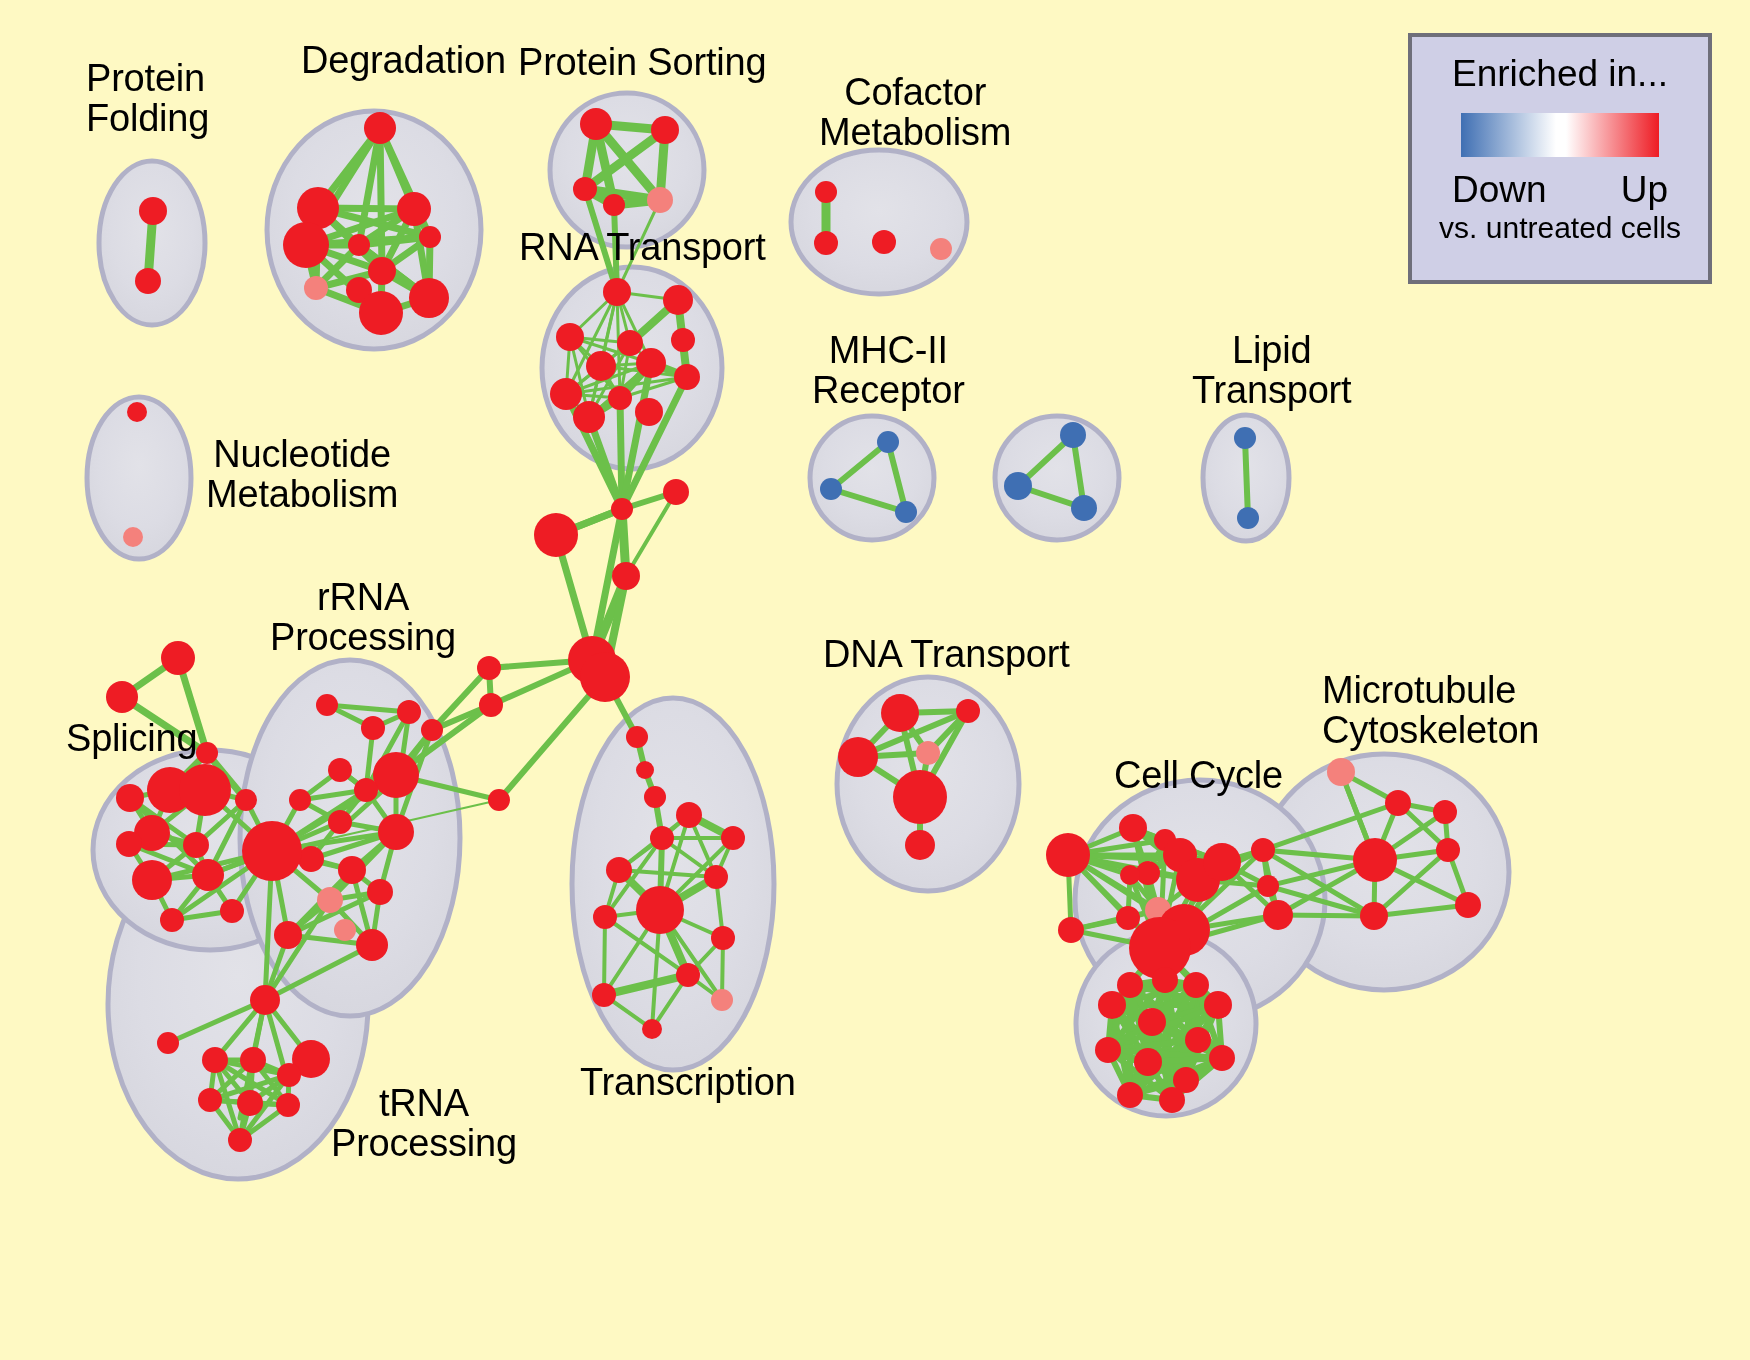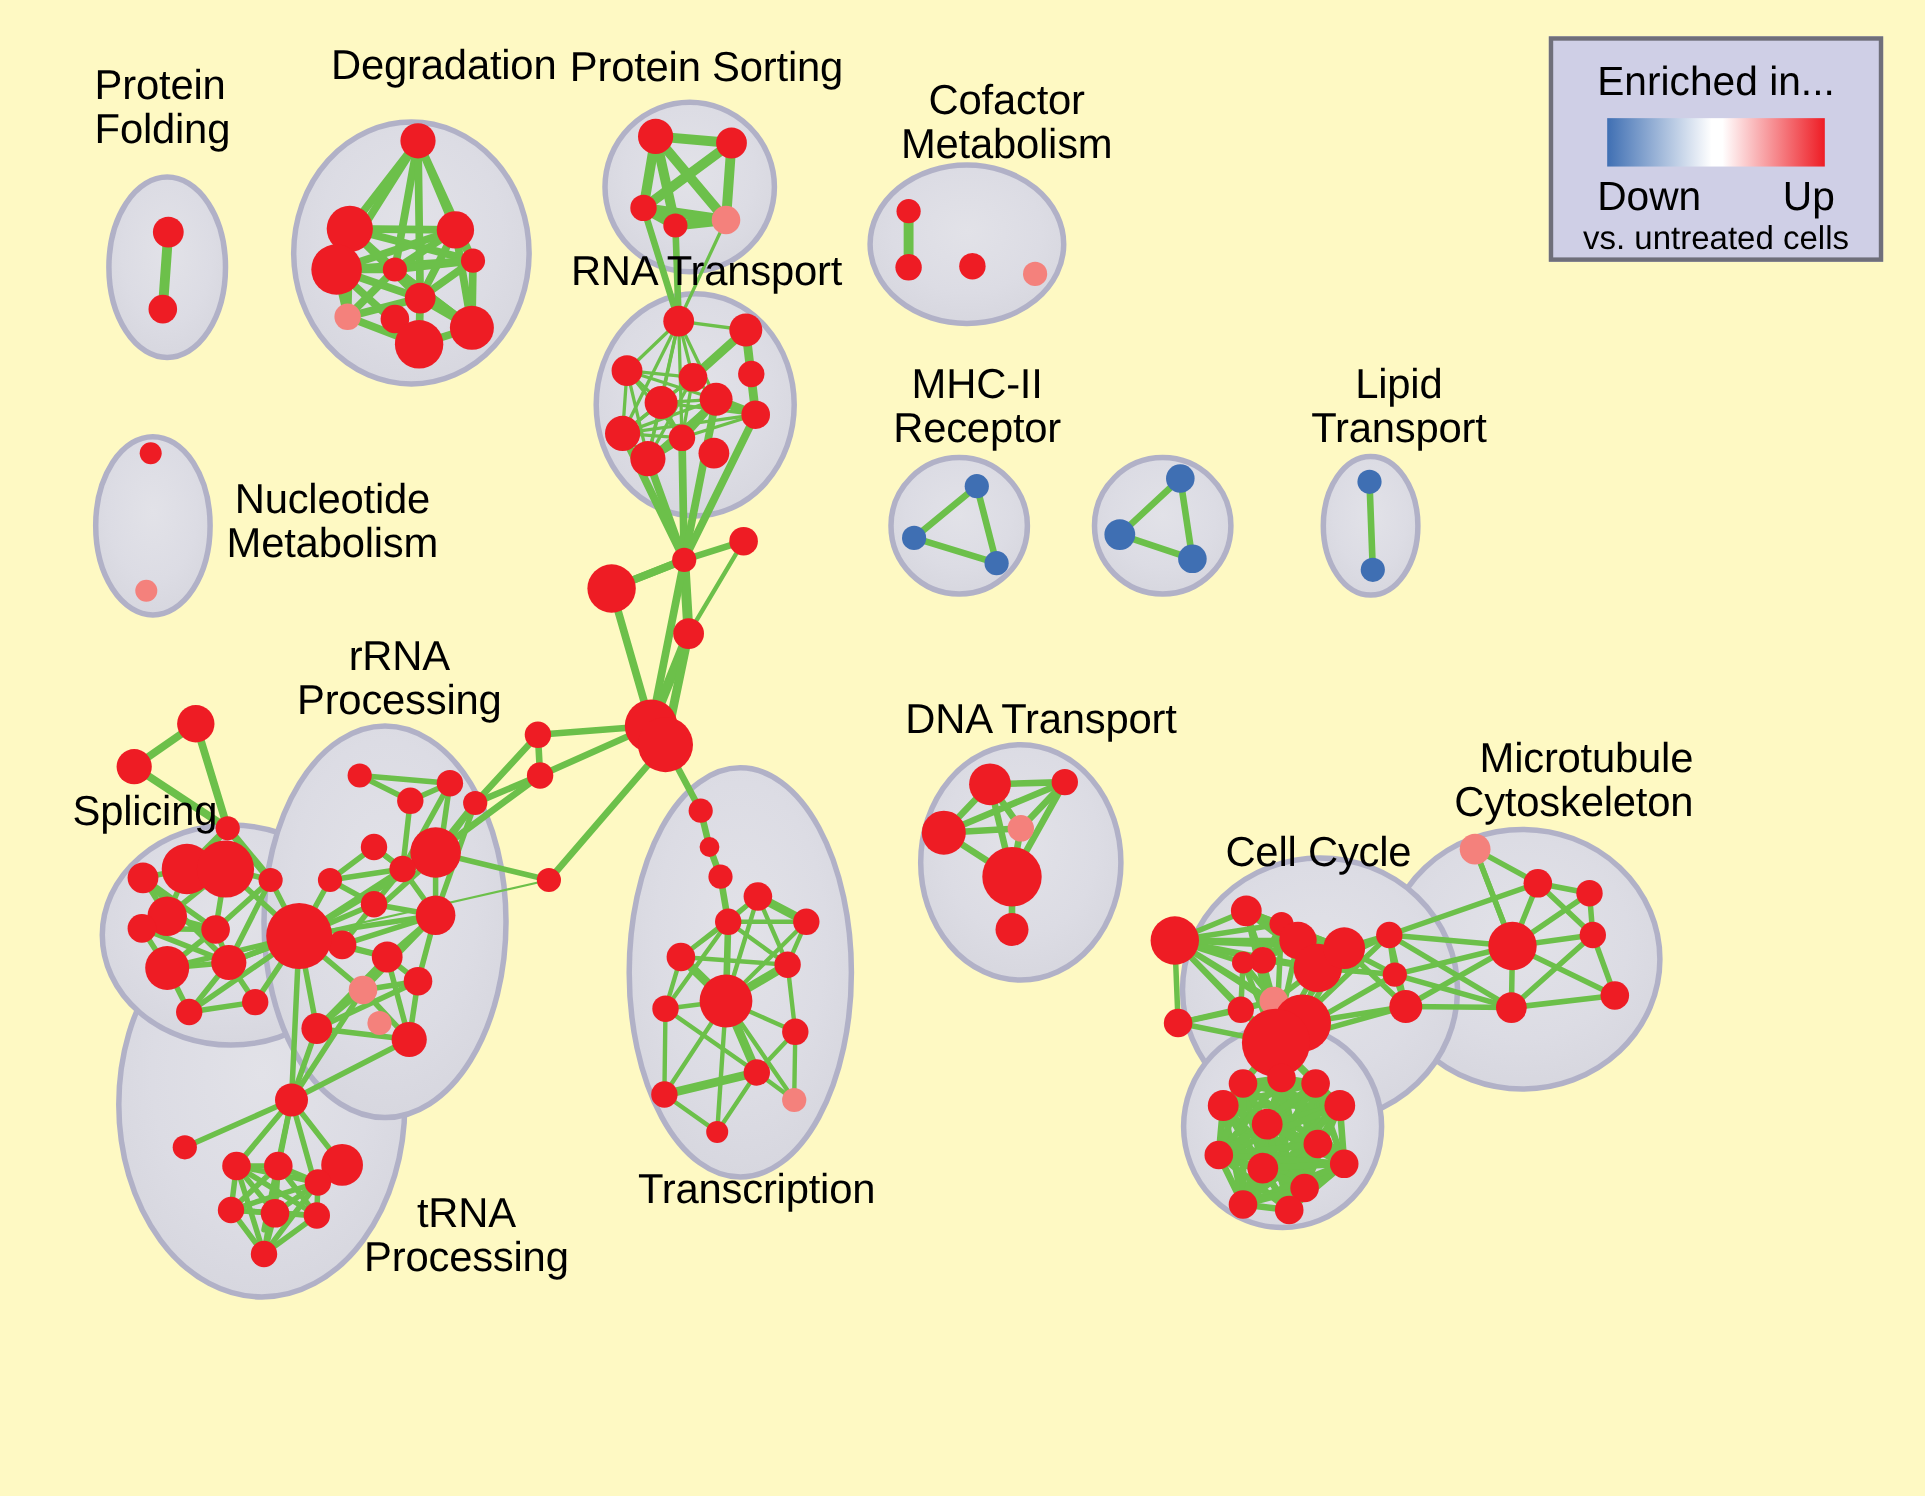--- a/index.html
+++ b/index.html
@@ -754,23 +754,23 @@
   <div class="cl-label" style="left:819px;top:72px;font-size:38px;text-align:center;">Cofactor<br>Metabolism</div>
   <div class="cl-label" style="left:206px;top:434px;font-size:38px;text-align:center;">Nucleotide<br>Metabolism</div>
   <div class="cl-label" style="left:812px;top:330px;font-size:38px;text-align:center;">MHC-II<br>Receptor</div>
   <div class="cl-label" style="left:1192px;top:330px;font-size:38px;text-align:center;">Lipid<br>Transport</div>
   <div class="cl-label" style="left:270px;top:577px;font-size:38px;text-align:center;">rRNA<br>Processing</div>
   <div class="cl-label" style="left:66px;top:718px;font-size:38px;">Splicing</div>
   <div class="cl-label" style="left:331px;top:1083px;font-size:38px;text-align:center;">tRNA<br>Processing</div>
   <div class="cl-label" style="left:580px;top:1062px;font-size:38px;">Transcription</div>
   <div class="cl-label" style="left:823px;top:634px;font-size:38px;">DNA Transport</div>
   <div class="cl-label" style="left:1114px;top:755px;font-size:38px;">Cell Cycle</div>
-  <div class="cl-label" style="left:1322px;top:670px;font-size:38px;text-align:right;">Microtubule<br>Cytoskeleton</div>
-
-  <div id="legend" style="left:1408px;top:33px;width:304px;height:205px;">
+  <div class="cl-label" style="left:1322px;top:670px;font-size:38px;text-align:left;">Microtubule<br>Cytoskeleton</div>
+
+  <div id="legend" style="left:1408px;top:33px;width:304px;height:251px;">
     <div class="lg-title">Enriched in...</div>
     <svg id="grad" width="198" height="44" viewBox="0 0 198 44">
       <rect x="0" y="0" width="198" height="44" fill="url(#legendgrad)"></rect>
     </svg>
     <div id="lg-ends" style="width:216px;">
       <span>Down</span>
       <span>Up</span>
     </div>
     <div class="lg-sub">vs. untreated cells</div>
   </div>

